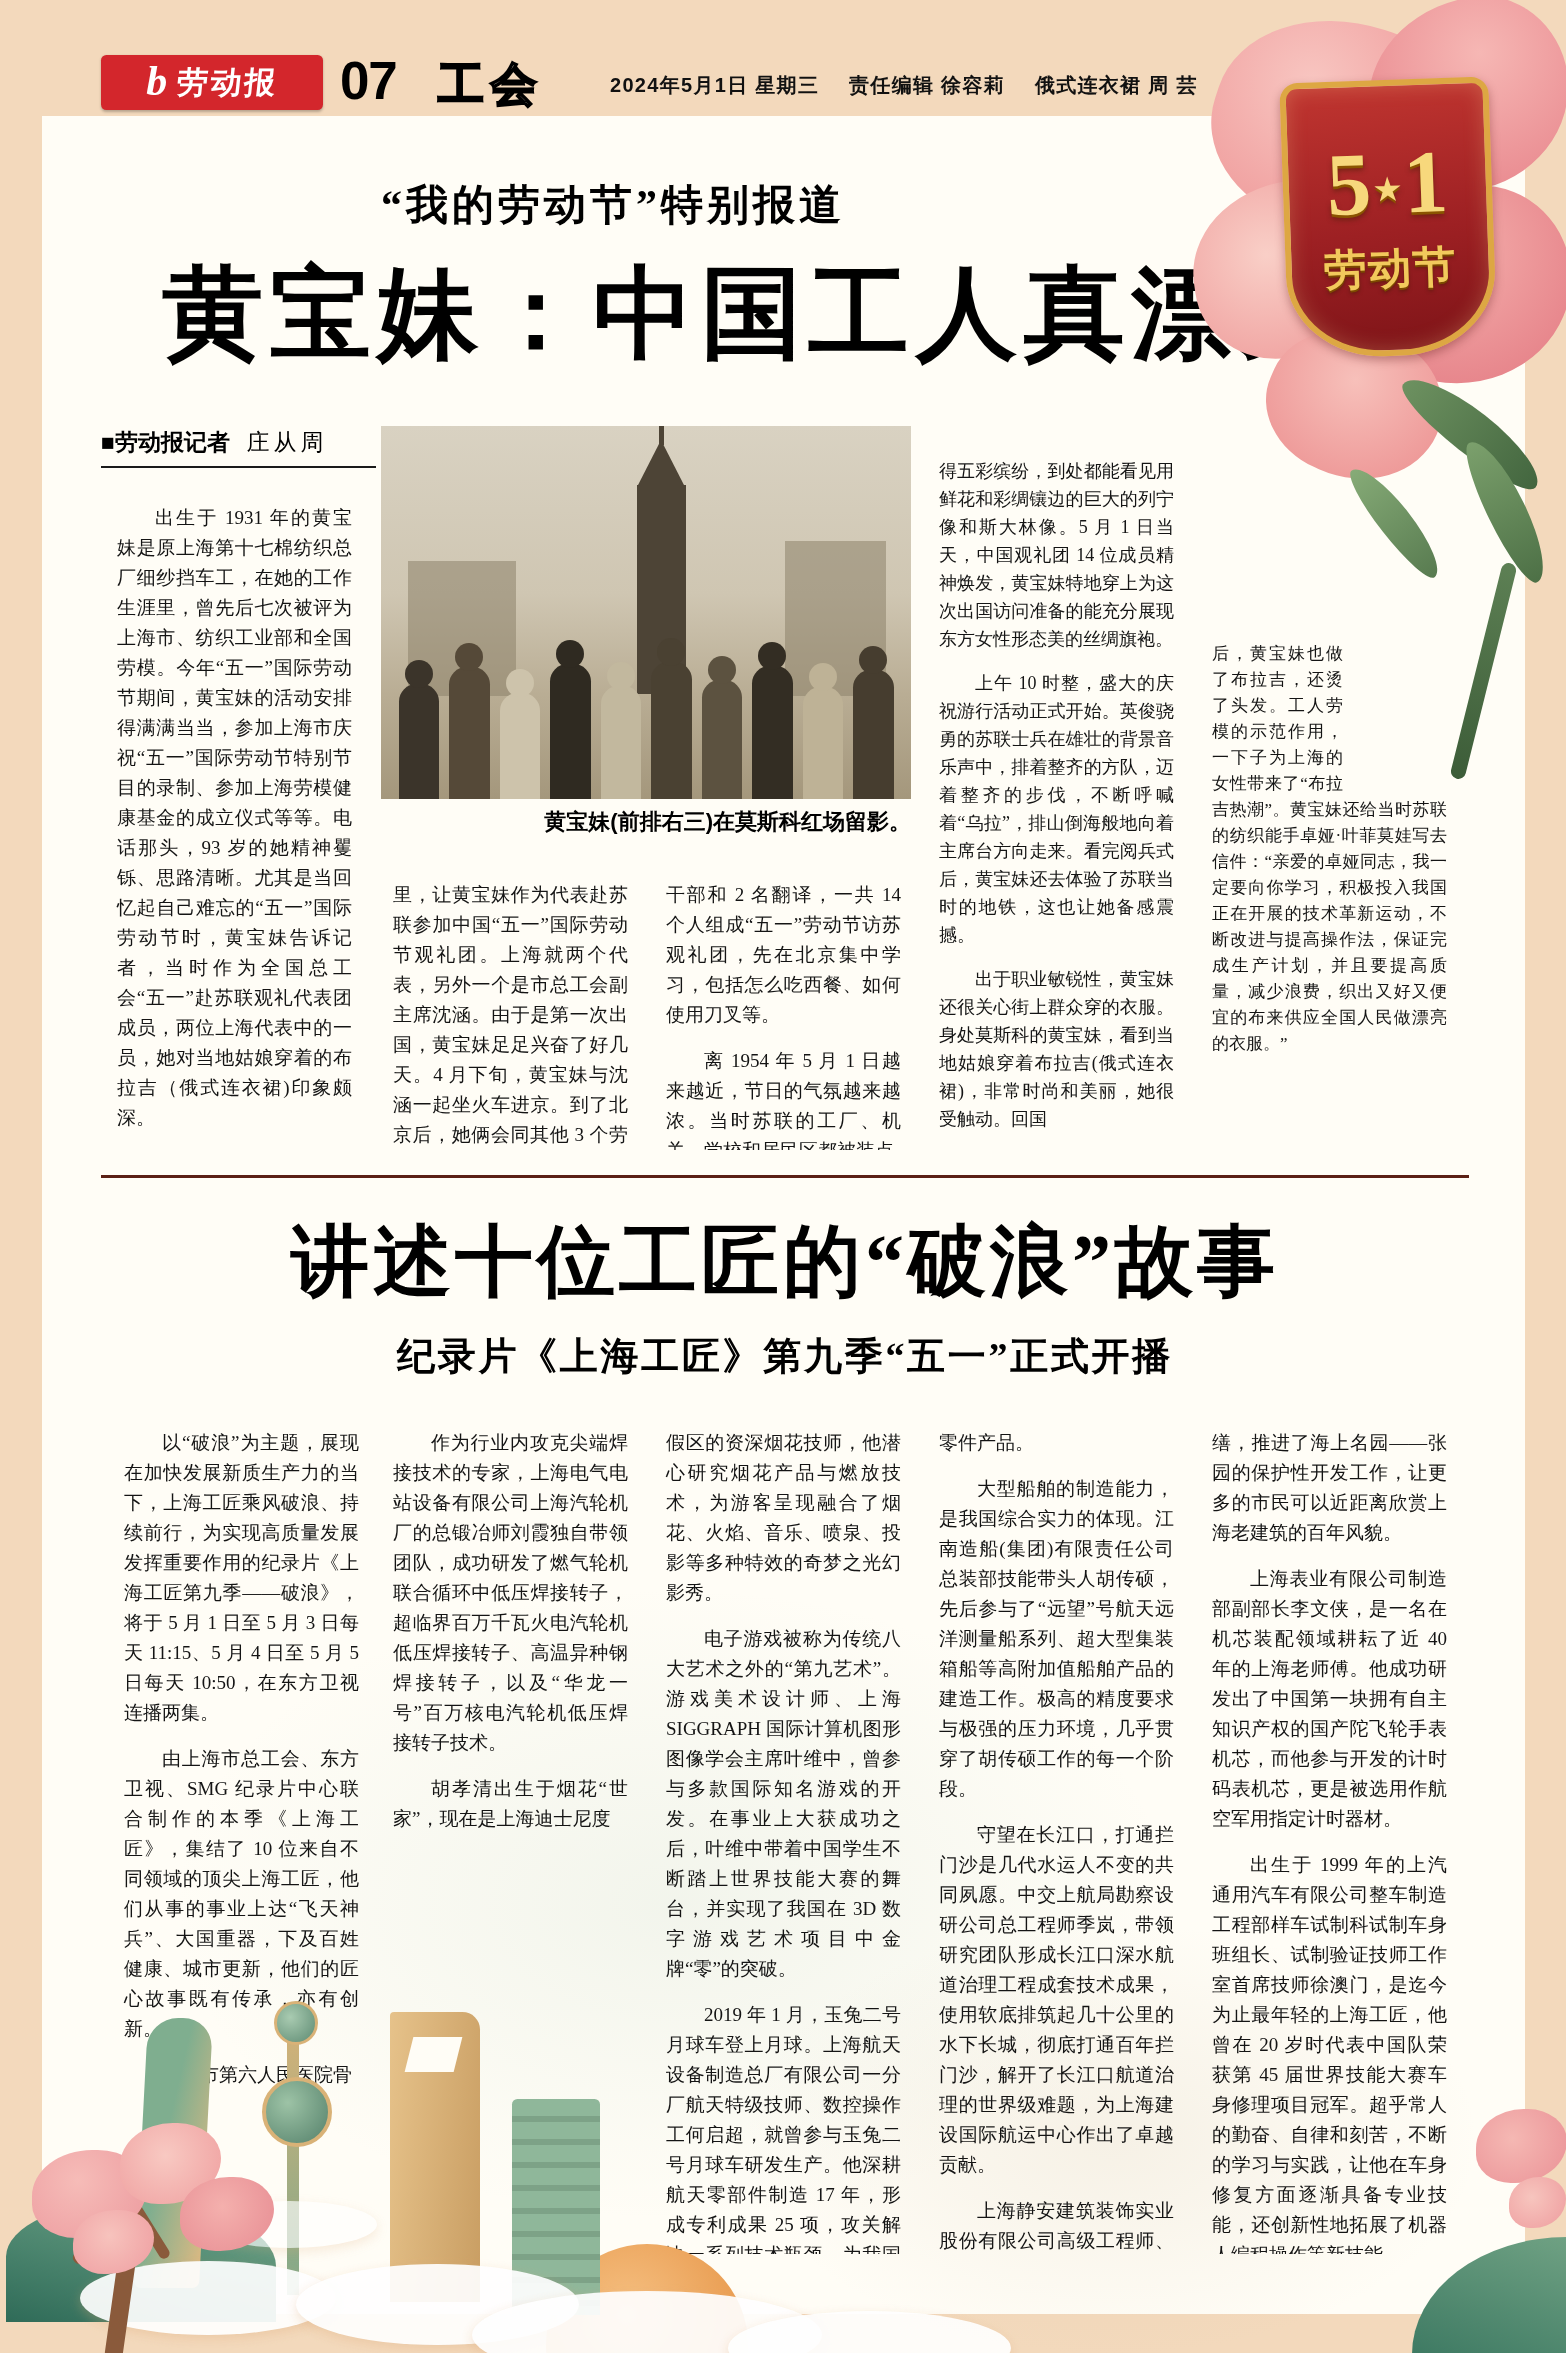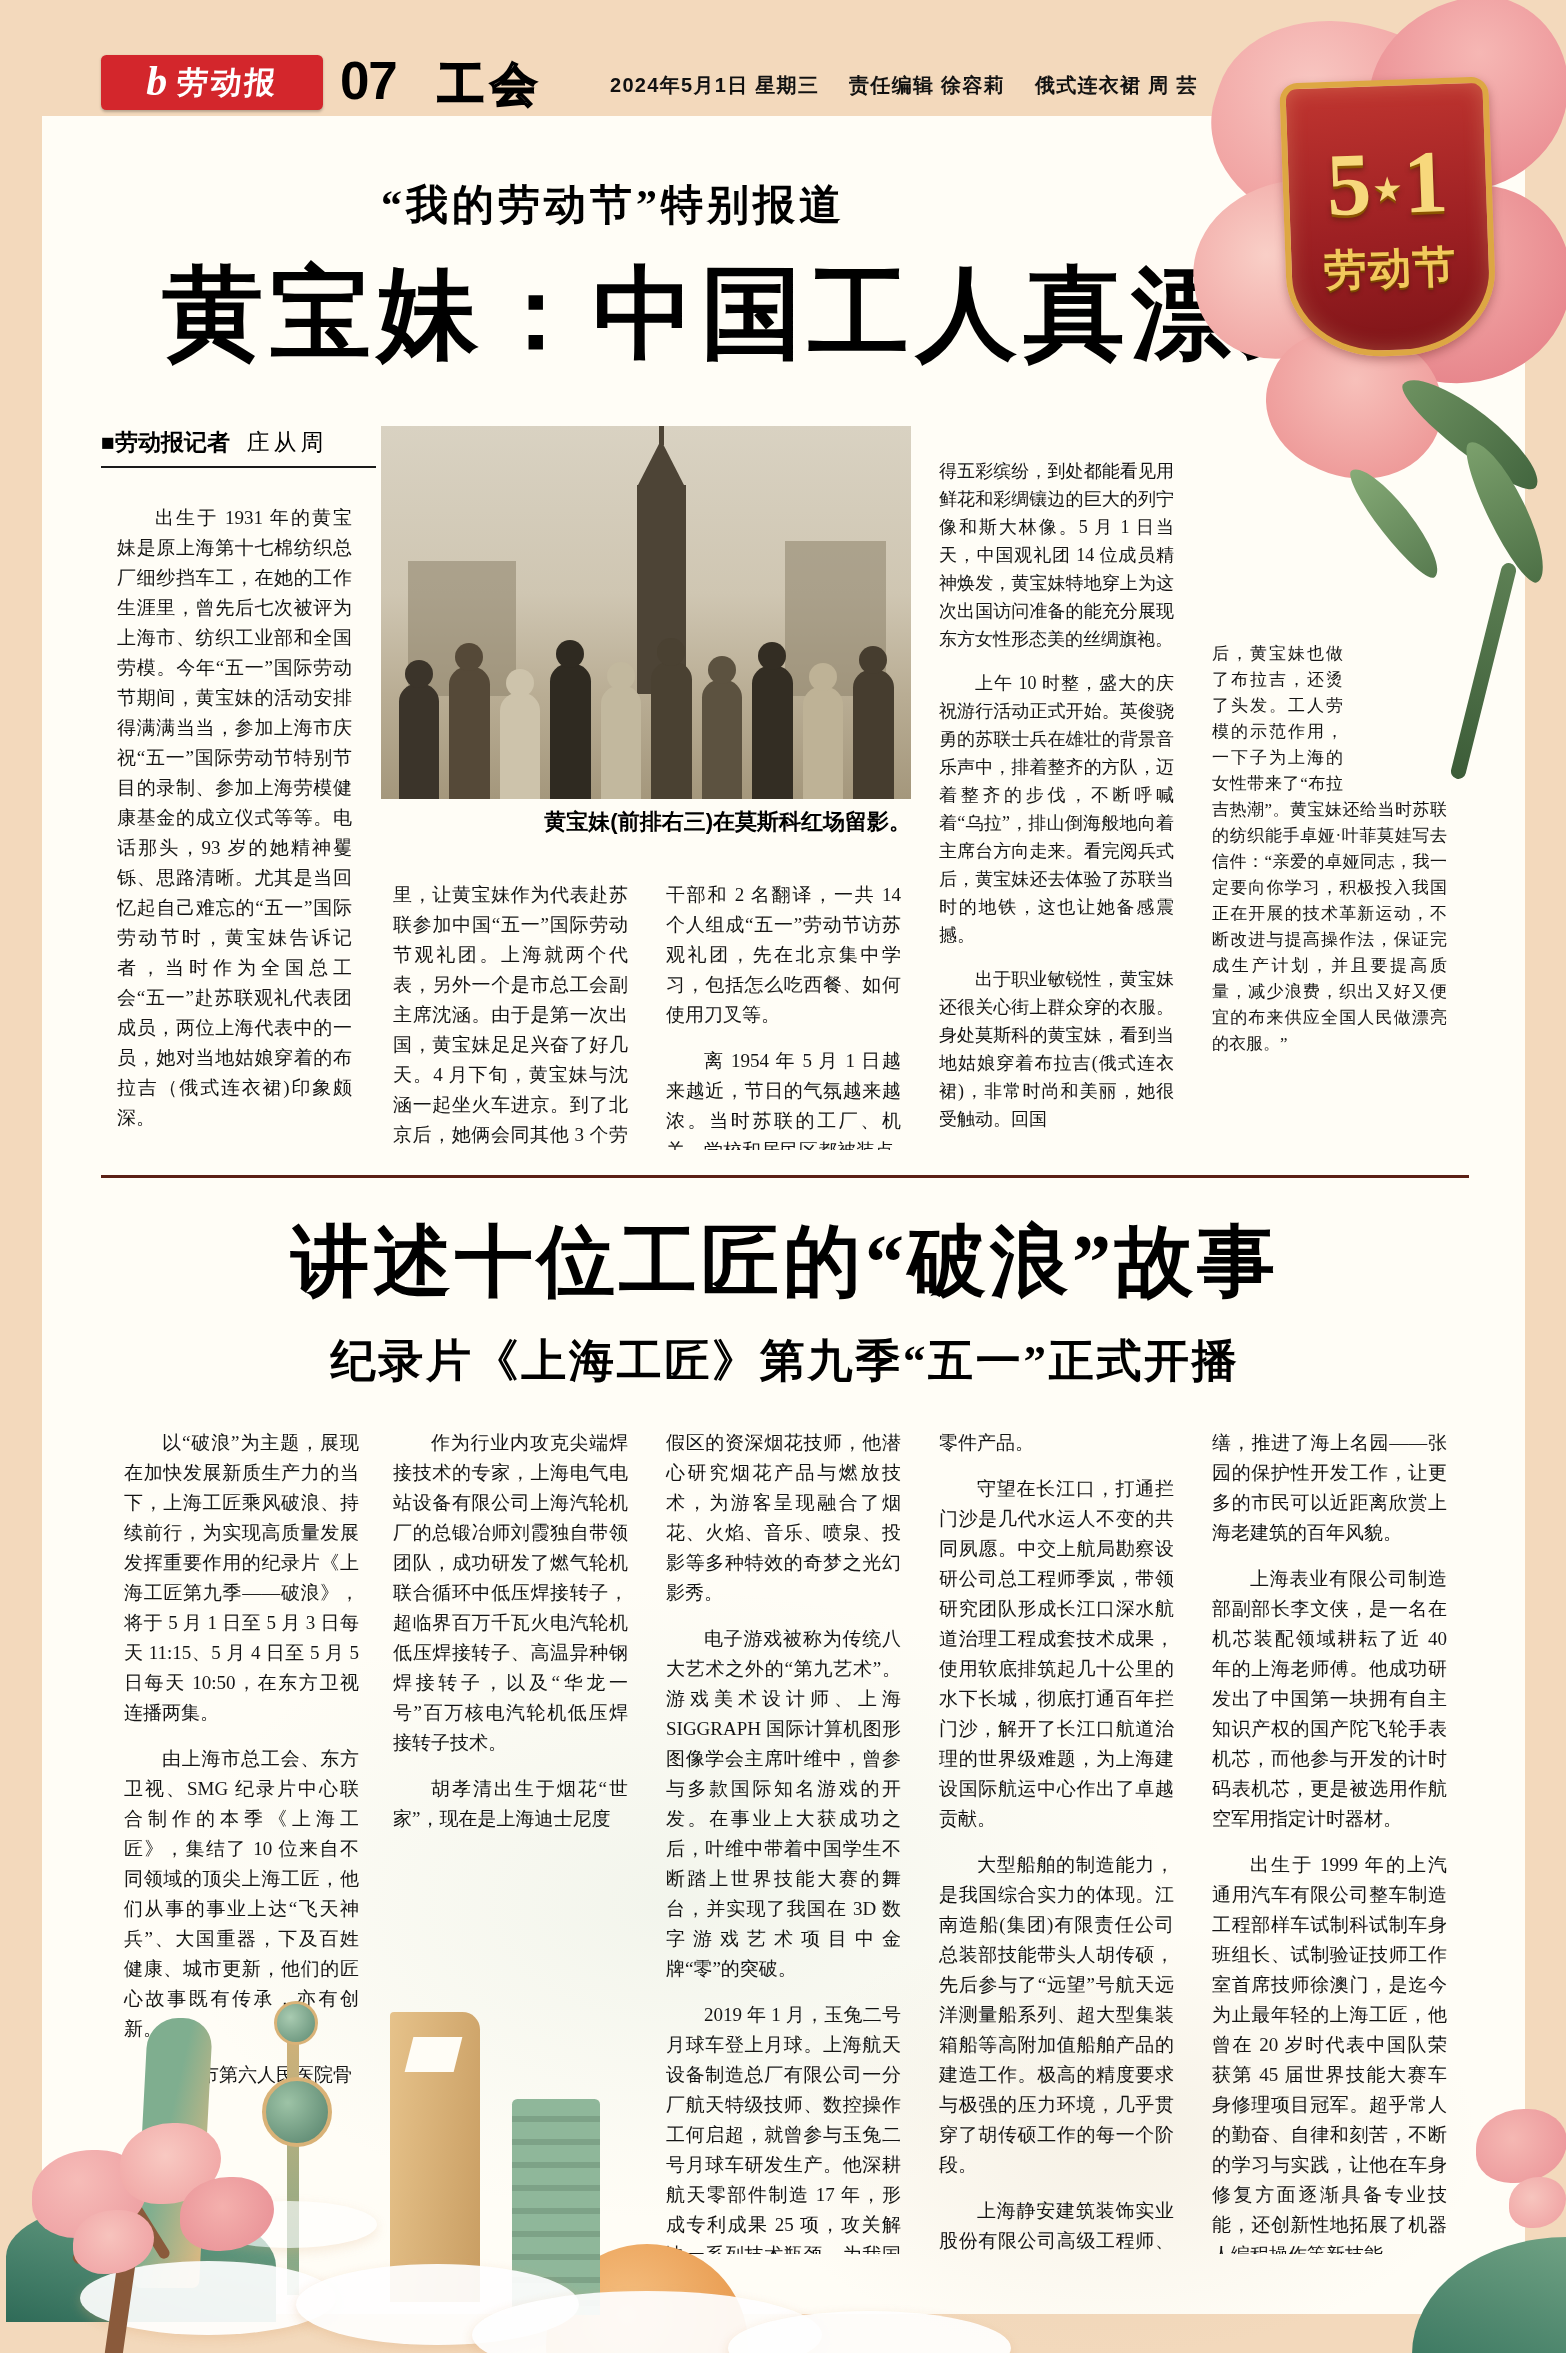--- a/index.html
+++ b/index.html
@@ -55,21 +55,21 @@
   .c-a1c5{font-size:17px;line-height:26px;}
   .float-sp{float:right;width:120px;height:170px;}
 
   
   .rule{position:absolute;left:101px;top:1175px;width:1368px;height:2.7px;background:#5b2015;z-index:2;}
 
   
   .headline2{position:absolute;left:101px;top:1210px;width:1368px;text-align:center;
     font-size:78px;font-weight:900;letter-spacing:4px;color:#000;z-index:3;white-space:nowrap;}
   .subtitle2{position:absolute;left:101px;top:1331px;width:1368px;text-align:center;
-    font-size:45px;font-weight:700;letter-spacing:2.7px;color:#000;z-index:3;}
+    font-size:38px;font-weight:700;letter-spacing:2.7px;color:#000;z-index:3;}
   .byline2{margin-top:8px;font-size:20px;}
   .byline2 .byl-label{font-size:21.6px;}
   .byl-name2{display:block;text-indent:1em;letter-spacing:5.4px;}
 
   
   .badge{position:absolute;left:1284px;top:80px;width:197px;height:264px;z-index:6;
     background:linear-gradient(175deg,#c03530 0%,#9d2023 55%,#7e1418 100%);
     border:6.7px solid #dda743;border-radius:17.5px 17.5px 46% 46% / 17.5px 17.5px 30% 30%;
     box-shadow:0 4px 9.4px rgba(90,20,20,.35), inset 0 0 20px rgba(255,220,150,.25);
     display:flex;flex-direction:column;align-items:center;justify-content:center;transform:rotate(-2deg);}
@@ -206,22 +206,22 @@
     <p>作为行业内攻克尖端焊接技术的专家，上海电气电站设备有限公司上海汽轮机厂的总锻冶师刘霞独自带领团队，成功研发了燃气轮机联合循环中低压焊接转子，超临界百万千瓦火电汽轮机低压焊接转子、高温异种钢焊接转子，以及“华龙一号”百万核电汽轮机低压焊接转子技术。</p>
     <p>胡孝清出生于烟花“世家”，现在是上海迪士尼度</p>
   </div>
   <div class="col" style="left:650px;top:1412px;height:842px;">
     <p class="noind">假区的资深烟花技师，他潜心研究烟花产品与燃放技术，为游客呈现融合了烟花、火焰、音乐、喷泉、投影等多种特效的奇梦之光幻影秀。</p>
     <p>电子游戏被称为传统八大艺术之外的“第九艺术”。游戏美术设计师、上海 SIGGRAPH 国际计算机图形图像学会主席叶维中，曾参与多款国际知名游戏的开发。在事业上大获成功之后，叶维中带着中国学生不断踏上世界技能大赛的舞台，并实现了我国在 3D 数字游戏艺术项目中金牌“零”的突破。</p>
     <p>2019 年 1 月，玉兔二号月球车登上月球。上海航天设备制造总厂有限公司一分厂航天特级技师、数控操作工何启超，就曾参与玉兔二号月球车研发生产。他深耕航天零部件制造 17 年，形成专利成果 25 项，攻关解决一系列技术瓶颈，为我国载人航天工程、探月工程以及运载火箭等型号提供高精度的</p>
   </div>
   <div class="col" style="left:923px;top:1412px;height:842px;">
     <p class="noind">零件产品。</p>
+    <p>大型船舶的制造能力，是我国综合实力的体现。江南造船(集团)有限责任公司总装部技能带头人胡传硕，先后参与了“远望”号航天远洋测量船系列、超大型集装箱船等高附加值船舶产品的建造工作。极高的精度要求与极强的压力环境，几乎贯穿了胡传硕工作的每一个阶段。</p>
     <p>守望在长江口，打通拦门沙是几代水运人不变的共同夙愿。中交上航局勘察设研公司总工程师季岚，带领研究团队形成长江口深水航道治理工程成套技术成果，使用软底排筑起几十公里的水下长城，彻底打通百年拦门沙，解开了长江口航道治理的世界级难题，为上海建设国际航运中心作出了卓越贡献。</p>
-    <p>大型船舶的制造能力，是我国综合实力的体现。江南造船(集团)有限责任公司总装部技能带头人胡传硕，先后参与了“远望”号航天远洋测量船系列、超大型集装箱船等高附加值船舶产品的建造工作。极高的精度要求与极强的压力环境，几乎贯穿了胡传硕工作的每一个阶段。</p>
     <p>上海静安建筑装饰实业股份有限公司高级工程师、一级建造师顾雪峰，从事建筑行业 30 多年。他先后参与各类优秀历史建筑的保护修</p>
   </div>
   <div class="col" style="left:1196px;top:1412px;height:842px;">
     <p class="noind">缮，推进了海上名园——张园的保护性开发工作，让更多的市民可以近距离欣赏上海老建筑的百年风貌。</p>
     <p>上海表业有限公司制造部副部长李文侠，是一名在机芯装配领域耕耘了近 40 年的上海老师傅。他成功研发出了中国第一块拥有自主知识产权的国产陀飞轮手表机芯，而他参与开发的计时码表机芯，更是被选用作航空军用指定计时器材。</p>
     <p>出生于 1999 年的上汽通用汽车有限公司整车制造工程部样车试制科试制车身班组长、试制验证技师工作室首席技师徐澳门，是迄今为止最年轻的上海工匠，他曾在 20 岁时代表中国队荣获第 45 届世界技能大赛车身修理项目冠军。超乎常人的勤奋、自律和刻苦，不断的学习与实践，让他在车身修复方面逐渐具备专业技能，还创新性地拓展了机器人编程操作等新技能。</p>
     <div class="byline2">
       <span class="byl-label">■劳动报记者</span>
       <span class="byl-name">张锐杰</span>
       <span class="byl-name2">唐一泓</span>

